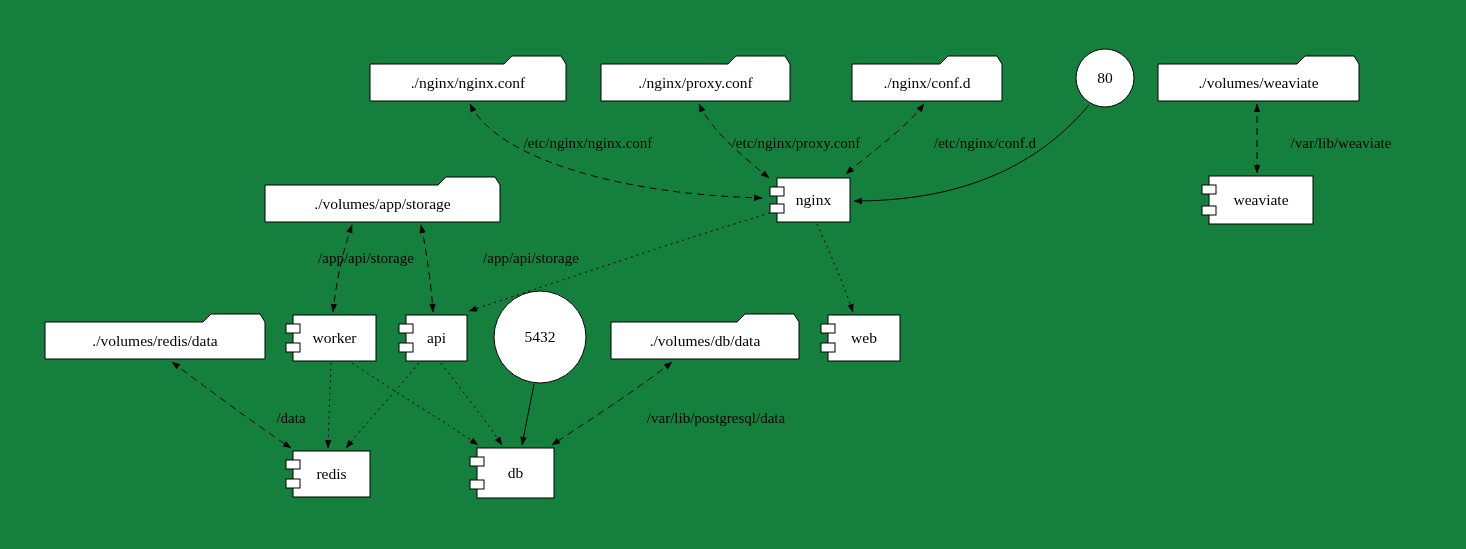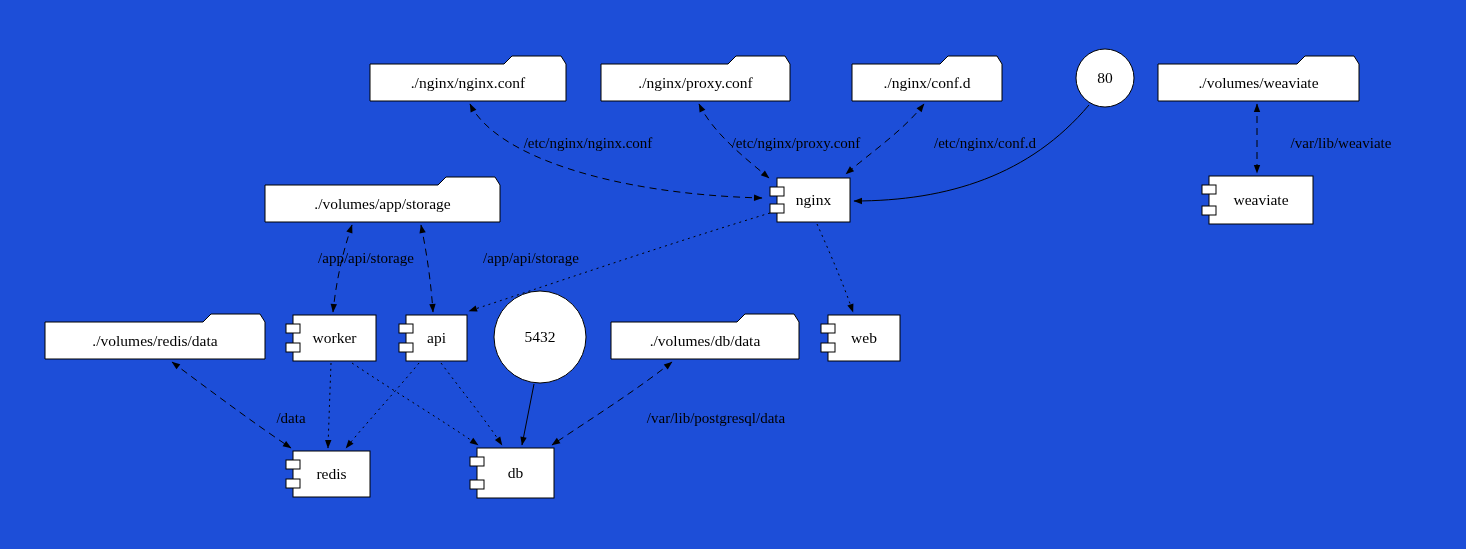--- a/index.html
+++ b/index.html
@@ -1,16 +1,16 @@
 <!DOCTYPE html>
 <html><head>
 <meta charset="utf-8">
 <style>
   html,body{margin:0;padding:0;background:#ffffff;}
-  .canvas{width:1466px;height:549px;position:relative;background:#1d4ed8;overflow:hidden;}
+  .canvas{width:1466px;height:549px;position:relative;background:#15803d;overflow:hidden;}
   svg{display:block;}
   .shape{fill:#ffffff;stroke:#000000;stroke-width:1;}
   .edge{fill:none;stroke:#000000;stroke-width:1;}
   .edge.dashed{stroke-dasharray:7 5;}
   .edge.dotted{stroke-dasharray:2 4;}
   .edge.solid{stroke-dasharray:none;}
   text{font-family:"Liberation Serif","DejaVu Serif",serif;fill:#000000;text-anchor:middle;}
   .nlabel{font-size:15.5px;}
   .elabel{font-size:15px;}
 </style>

